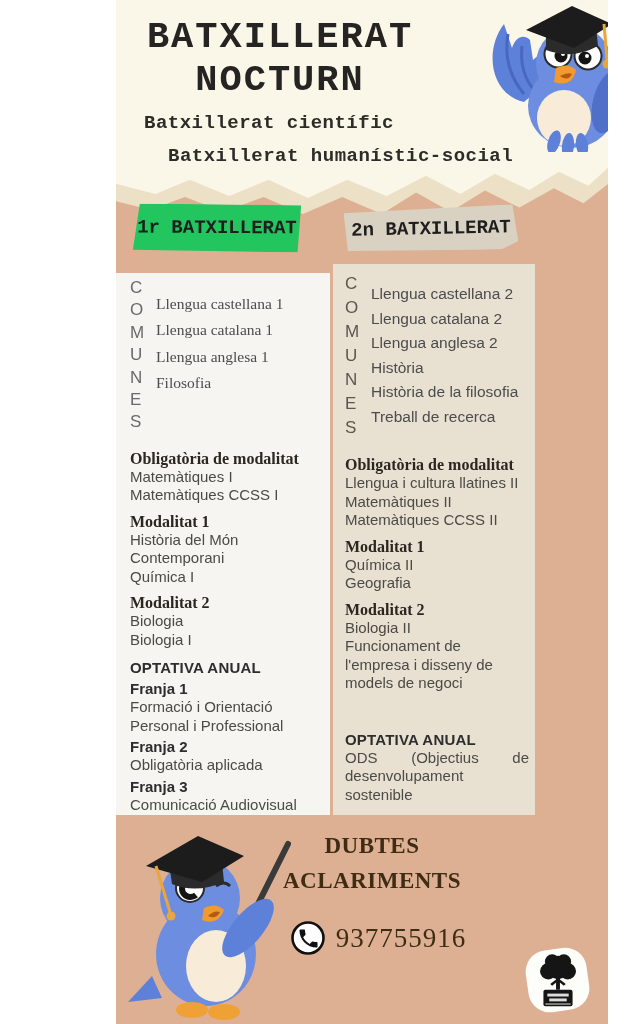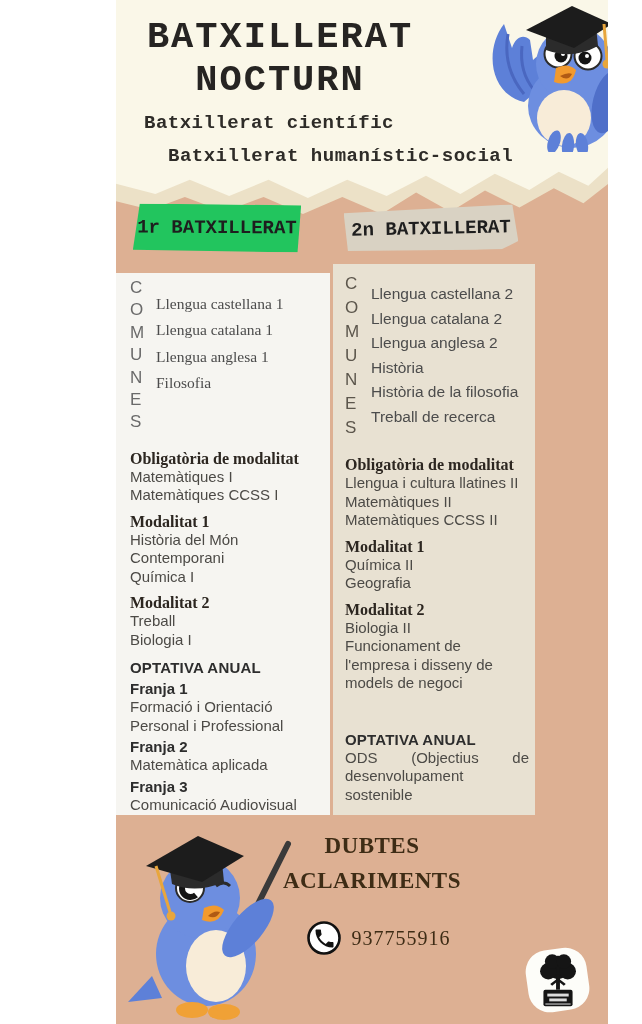--- a/index.html
+++ b/index.html
@@ -60,21 +60,21 @@
   .blk-item { font-size:15px; line-height:18.5px; color:#4c4a46; }
   .justify { text-align:justify; }
   
   .owl-bottom { position:absolute; left:2px; top:826px; width:206px; height:196px; }
   .footer-text { position:absolute; left:146px; top:828px; width:220px; text-align:center;
     font-family:"Liberation Serif","DejaVu Serif",serif; font-weight:bold;
     font-size:23px; line-height:35px; color:#3e2c15; letter-spacing:0.5px; }
   .phone-row { position:absolute; left:157px; top:917px; width:210px; height:42px;
     display:flex; align-items:center; justify-content:center; gap:10px; }
   .phone-number { font-family:"Liberation Serif","DejaVu Serif",serif;
-    font-size:20px; color:#3e2c15; letter-spacing:1px; }
+    font-size:27px; color:#3e2c15; letter-spacing:1px; }
   .logo { position:absolute; right:16px; top:944px; width:68px; height:72px; }
 </style>
 </head>
 <body>
 
 <div class="poster">
 
   <div class="torn-under"></div>
   <div class="cream"></div>
 
@@ -137,27 +137,27 @@
       </div>
     </div>
     <div class="blocks">
       <div class="h-serif">Obligatòria de modalitat</div>
       <div class="blk-item">Matemàtiques I</div>
       <div class="blk-item">Matemàtiques CCSS I</div>
       <div class="h-serif">Modalitat 1</div>
       <div class="blk-item">Història del Món Contemporani</div>
       <div class="blk-item">Química I</div>
       <div class="h-serif">Modalitat 2</div>
-      <div class="blk-item">Treball</div>
+      <div class="blk-item">Biologia</div>
       <div class="blk-item">Biologia I</div>
       <div class="h-sans opt-gap">OPTATIVA ANUAL</div>
       <div class="h-sans">Franja 1</div>
       <div class="blk-item">Formació i Orientació Personal i Professional</div>
       <div class="h-sans">Franja 2</div>
-      <div class="blk-item">Matemàtica aplicada</div>
+      <div class="blk-item">Obligatòria aplicada</div>
       <div class="h-sans">Franja 3</div>
       <div class="blk-item">Comunicació Audiovisual</div>
     </div>
   </div>
 
   <div class="panel panel-right">
     <div class="comunes-row">
       <div class="letters">C
 O
 M

